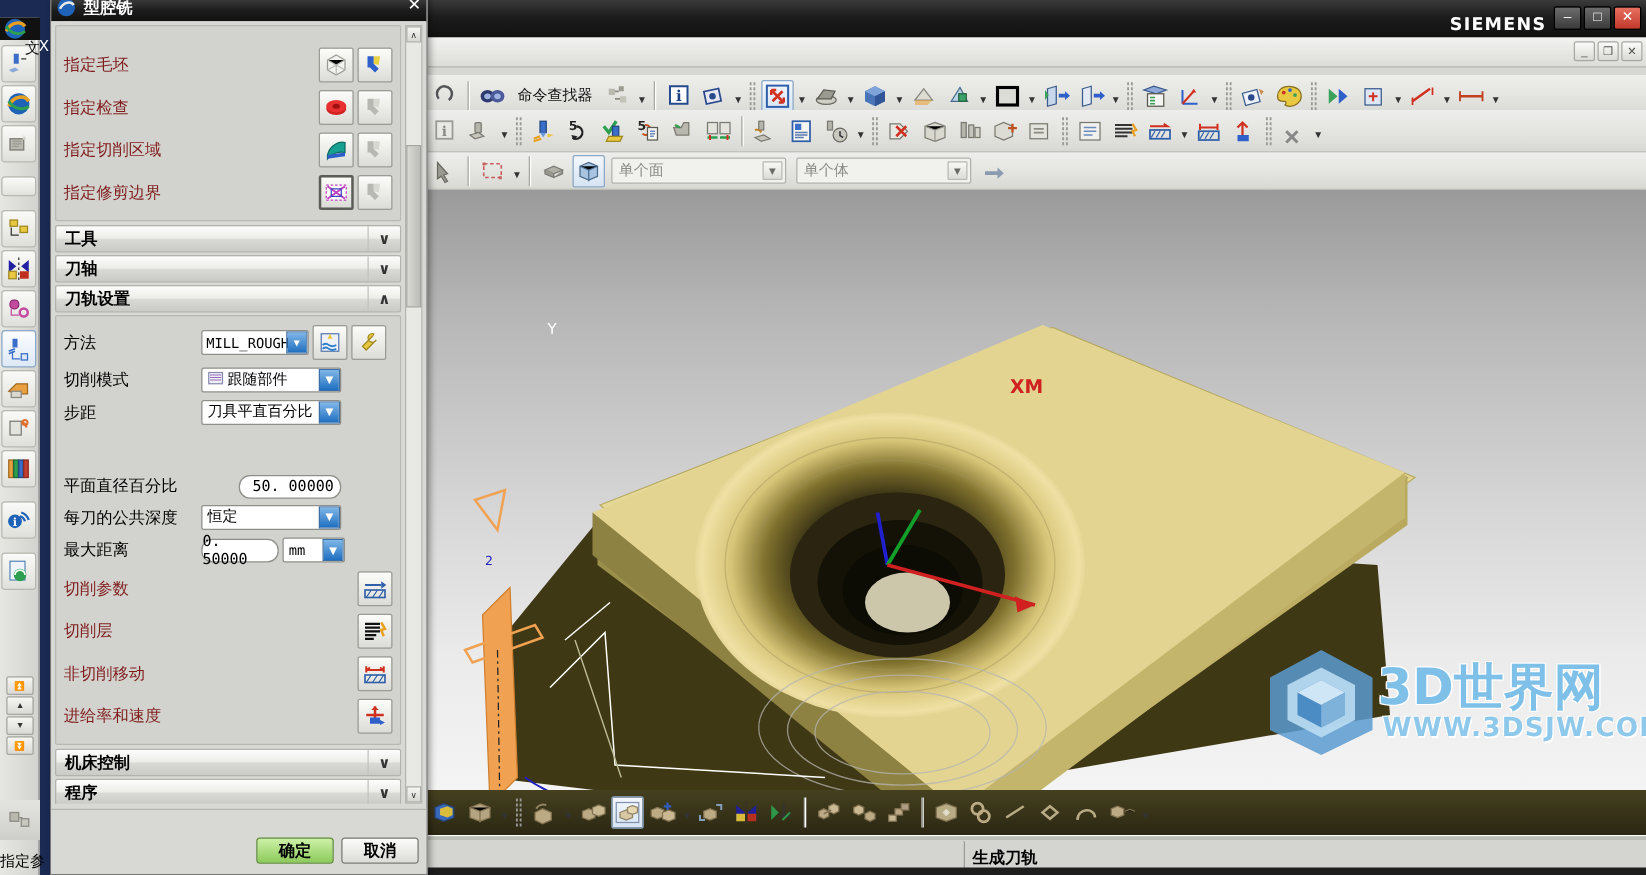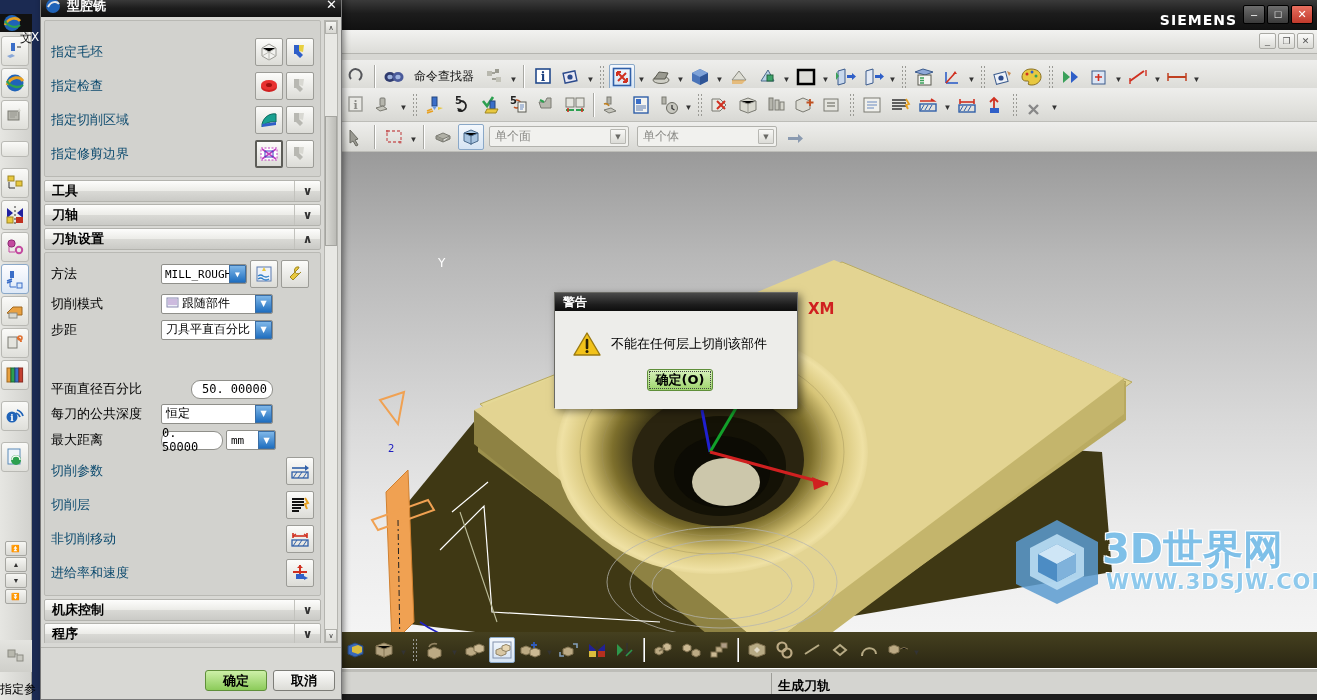--- a/index.html
+++ b/index.html
@@ -233,21 +233,21 @@
     display:flex; align-items:center; justify-content:center;
     font-size:12px; font-weight:bold; color:#333;
     border-left:1px solid #c2c2bd;
   }
   .sec-panel {
     background:#d2d2ce; border:1px solid #b9b9b4; border-radius:2px;
     padding:5px 6px; margin-bottom:3px;
   }
 
   .geo-row { display:flex; align-items:center; height:34px; }
-  .geo-label { flex:1; font-size:13px; color:#0c4a6e; font-family:"DejaVu Sans","Liberation Sans",sans-serif; }
+  .geo-label { flex:1; font-size:13px; color:#7f1d1d; font-family:"DejaVu Sans","Liberation Sans",sans-serif; }
   .sq-btn {
     width:28px; height:28px; margin-left:3px;
     border:1px solid #9c9c97; border-radius:2px;
     background:linear-gradient(180deg,#fcfcfa,#dcdcd7);
     display:flex; align-items:center; justify-content:center;
   }
   .sq-btn.active { border:2px solid #5d5d58; }
 
   .frow { display:flex; align-items:center; height:21px; margin-bottom:1px; }
   .flabel { width:110px; font-size:13px; color:#000; font-family:"DejaVu Sans","Liberation Sans",sans-serif; }
@@ -1298,30 +1298,14 @@
 
       </div>
     </div>
 
     <div class="op-footer">
       <div class="btn-ok">确定</div>
       <div class="btn-cancel">取消</div>
     </div>
   </div>
 
-  <div class="warn-dlg">
-    <div class="warn-title">
-      <span>警告</span>
-    </div>
-    <div class="warn-body">
-      <span class="warn-icon">
-        <svg width="28" height="26" viewBox="0 0 28 26">
-          <path d="M14 2 L27 24 L1 24 Z" fill="#f2c21a" stroke="#9a7a10" stroke-width="1.4" stroke-linejoin="round"></path>
-          <path d="M14 9 v8" stroke="#2b2206" stroke-width="2.6" stroke-linecap="round"></path>
-          <circle cx="14" cy="20.5" r="1.5" fill="#2b2206"></circle>
-        </svg>
-      </span>
-      <span class="warn-msg">不能在任何层上切削该部件</span>
-      <div class="warn-ok">确定(O)</div>
-    </div>
-  </div>
 
 </div>
 
 </body></html>

